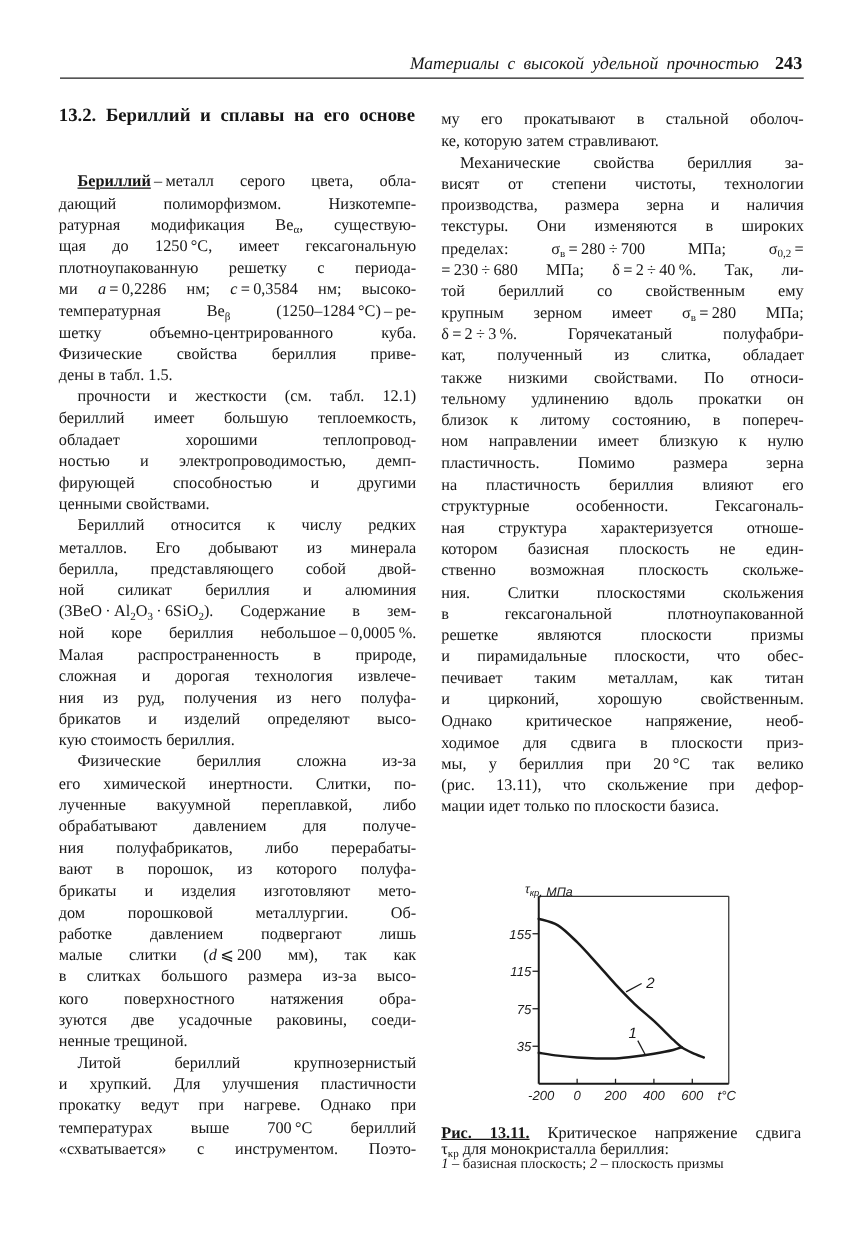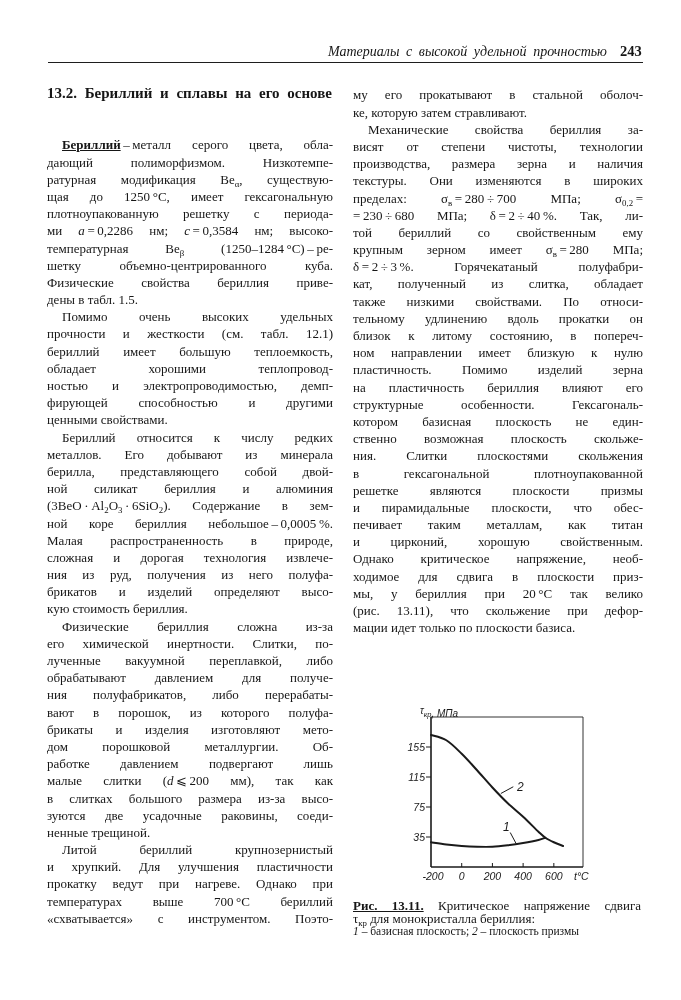--- a/index.html
+++ b/index.html
@@ -59,21 +59,20 @@
       <div class="line" style="">ратурная модификация Be<sub>α</sub>, существую-</div>
       <div class="line" style="">щая до 1250 °C, имеет гексагональную</div>
       <div class="line" style="">плотноупакованную решетку с периода-</div>
       <div class="line" style="">ми <i>a</i> = 0,2286 нм; <i>c</i> = 0,3584 нм; высоко-</div>
       <div class="line" style="">температурная Be<sub>β</sub> (1250–1284 °C) – ре-</div>
       <div class="line" style="">шетку объемно-центрированного куба.</div>
       <div class="line" style="">Физические свойства бериллия приве-</div>
       <div class="line last" style="">дены в табл. 1.5.</div>
     </div>
     <div class="para indent">
-      <div class="line" style="">Помимо очень высоких удельных</div>
       <div class="line" style="">прочности и жесткости (см. табл. 12.1)</div>
       <div class="line" style="">бериллий имеет большую теплоемкость,</div>
       <div class="line" style="">обладает хорошими теплопровод-</div>
       <div class="line" style="">ностью и электропроводимостью, демп-</div>
       <div class="line" style="">фирующей способностью и другими</div>
       <div class="line last" style="">ценными свойствами.</div>
     </div>
     <div class="para indent">
       <div class="line" style="">Бериллий относится к числу редких</div>
       <div class="line" style="">металлов. Его добывают из минерала</div>
@@ -92,20 +91,21 @@
       <div class="line" style="">его химической инертности. Слитки, по-</div>
       <div class="line" style="">лученные вакуумной переплавкой, либо</div>
       <div class="line" style="">обрабатывают давлением для получе-</div>
       <div class="line" style="">ния полуфабрикатов, либо перерабаты-</div>
       <div class="line" style="">вают в порошок, из которого полуфа-</div>
       <div class="line" style="">брикаты и изделия изготовляют мето-</div>
       <div class="line" style="">дом порошковой металлургии. Об-</div>
       <div class="line" style="">работке давлением подвергают лишь</div>
       <div class="line" style="">малые слитки (<i>d</i> ⩽ 200 мм), так как</div>
       <div class="line" style="">в слитках большого размера из-за высо-</div>
+      <div class="line" style="">кого поверхностного натяжения обра-</div>
       <div class="line" style="">зуются две усадочные раковины, соеди-</div>
       <div class="line last" style="">ненные трещиной.</div>
     </div>
     <div class="para indent">
       <div class="line" style="">Литой бериллий крупнозернистый</div>
       <div class="line" style="">и хрупкий. Для улучшения пластичности</div>
       <div class="line" style="">прокатку ведут при нагреве. Однако при</div>
       <div class="line" style="">температурах выше 700 °C бериллий</div>
       <div class="line" style="">«схватывается» с инструментом. Поэто-</div>
     </div>
@@ -123,23 +123,24 @@
       <div class="line" style="">пределах: σ<sub>в</sub> = 280 ÷ 700 МПа; σ<sub>0,2</sub> =</div>
       <div class="line" style="">= 230 ÷ 680 МПа; δ = 2 ÷ 40 %. Так, ли-</div>
       <div class="line" style="">той бериллий со свойственным ему</div>
       <div class="line" style="">крупным зерном имеет σ<sub>в</sub> = 280 МПа;</div>
       <div class="line" style="">δ = 2 ÷ 3 %. Горячекатаный полуфабри-</div>
       <div class="line" style="">кат, полученный из слитка, обладает</div>
       <div class="line" style="">также низкими свойствами. По относи-</div>
       <div class="line" style="">тельному удлинению вдоль прокатки он</div>
       <div class="line" style="">близок к литому состоянию, в попереч-</div>
       <div class="line" style="">ном направлении имеет близкую к нулю</div>
-      <div class="line" style="">пластичность. Помимо изделий зерна</div>
+      <div class="line" style="">пластичность. Помимо размера зерна</div>
       <div class="line" style="">на пластичность бериллия влияют его</div>
       <div class="line" style="">структурные особенности. Гексагональ-</div>
+      <div class="line" style="">ная структура характеризуется отноше-</div>
       <div class="line" style="">котором базисная плоскость не един-</div>
       <div class="line" style="">ственно возможная плоскость скольже-</div>
       <div class="line" style="">ния. Слитки плоскостями скольжения</div>
       <div class="line" style="">в гексагональной плотноупакованной</div>
       <div class="line" style="">решетке являются плоскости призмы</div>
       <div class="line" style="">и пирамидальные плоскости, что обес-</div>
       <div class="line" style="">печивает таким металлам, как титан</div>
       <div class="line" style="">и цирконий, хорошую свойственным.</div>
       <div class="line" style="">Однако критическое напряжение, необ-</div>
       <div class="line" style="">ходимое для сдвига в плоскости приз-</div>

